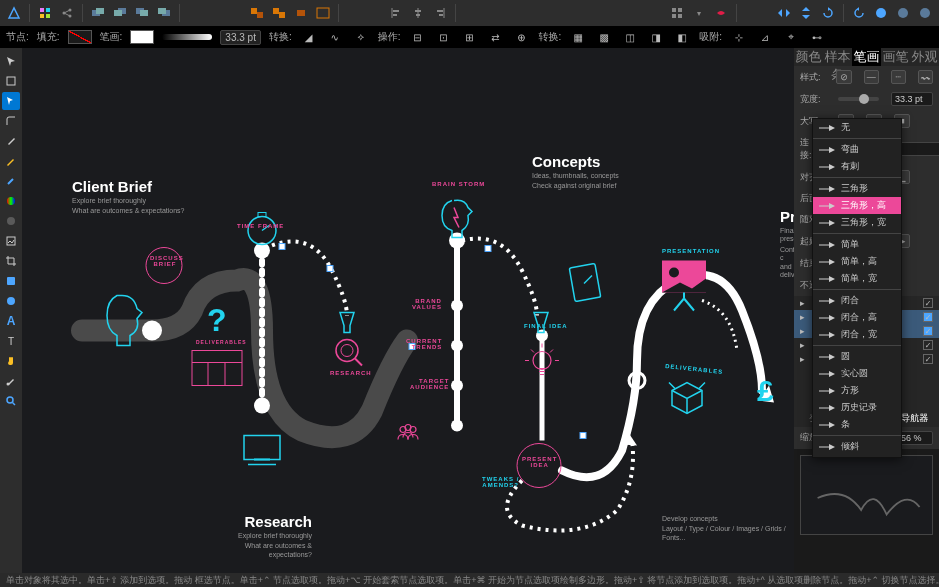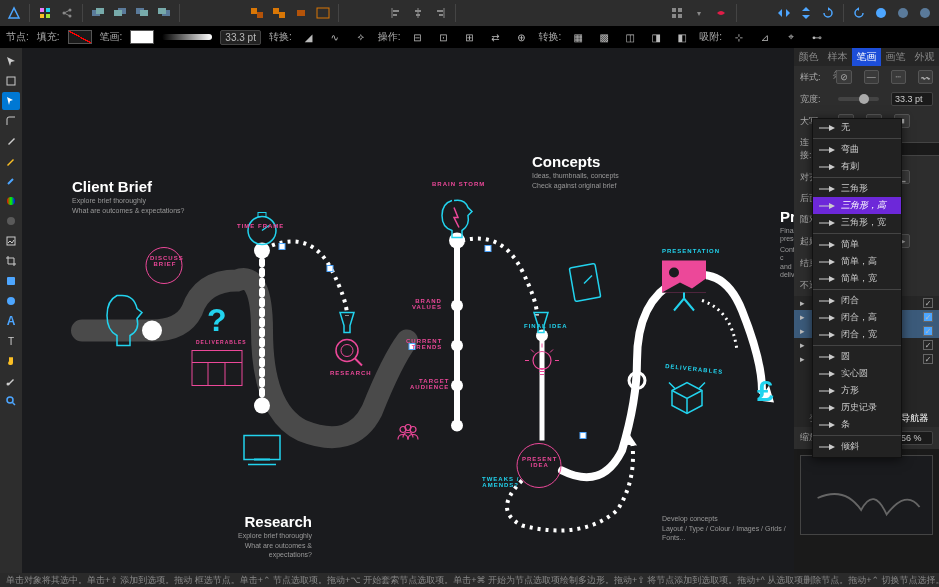--- a/index.html
+++ b/index.html
@@ -15,29 +15,29 @@
 .ctxbar .val{padding:1px 4px;background:#222;border:1px solid #444;border-radius:2px;min-width:40px;text-align:center;}
 .ctxbar .ibtn{width:18px;height:16px;display:flex;align-items:center;justify-content:center;cursor:pointer;}
 .main{display:flex;height:calc(100% - 48px - 14px);}
 .tools{width:22px;background:#2d2d2d;display:flex;flex-direction:column;align-items:center;padding-top:4px;gap:2px;}
 .tools .tool{width:18px;height:18px;display:flex;align-items:center;justify-content:center;cursor:pointer;border-radius:2px;}
 .tools .tool.sel{background:#0078d4;}
 .canvas{flex:1;background:#1A1B1E;position:relative;overflow:hidden;}
 .artwork{position:absolute;inset:0;}
 .right{width:145px;background:#2d2d2d;display:flex;flex-direction:column;font-size:10px;}
 .rtabs{display:flex;height:18px;background:#262626;}
-.rtabs .rtab{flex:1;text-align:center;line-height:18px;font-size:10px;color:#888;cursor:pointer;}
-.rtabs .rtab.act{color:#fff;background:#1d4ed8;}
+.rtabs .rtab{flex:1;text-align:center;line-height:18px;font-size:13px;color:#888;cursor:pointer;}
+.rtabs .rtab.act{color:#fff;background:#000000;}
 .rprop{padding:4px 6px;display:flex;align-items:center;gap:12px;font-size:9px;color:#aaa;}
 .rprop .plbl{width:26px;}
 .rprop .pinput{flex:1;background:#1a1a1a;border:1px solid #444;color:#ccc;padding:1px 3px;font-size:9px;border-radius:2px;}
 .rprop .pbtn{width:16px;height:14px;background:#3a3a3a;border:1px solid #555;border-radius:2px;display:flex;align-items:center;justify-content:center;cursor:pointer;}
 .dropdown{position:absolute;left:812px;top:118px;width:90px;background:#222;border:1px solid #111;box-shadow:0 2px 10px rgba(0,0,0,.6);z-index:50;font-size:9px;max-height:340px;overflow-y:auto;}
 .dropdown .ditem{display:flex;align-items:center;padding:2px 6px;gap:6px;cursor:pointer;color:#ccc;}
-.dropdown .ditem.sel{background:#6d28d9;color:#fff;font-style:italic;}
+.dropdown .ditem.sel{background:#ec4899;color:#fff;}
 .dropdown .dsep{height:1px;background:#444;margin:2px 0;}
 .dropdown .dicon{width:16px;height:8px;display:flex;align-items:center;}
 .layerrow{display:flex;align-items:center;padding:2px 6px;gap:4px;font-size:9px;color:#bbb;}
 .layerrow .chk{width:10px;height:10px;border:1px solid #666;display:flex;align-items:center;justify-content:center;font-size:8px;}
 .bottab{height:18px;background:#262626;display:flex;}
 .bottab .bt{flex:1;text-align:center;line-height:18px;font-size:9px;color:#888;cursor:pointer;}
 .bottab .bt.act{color:#fff;}
 .nav{flex:1;background:#1a1a1a;padding:6px;}
 .navthumb{width:100%;height:80px;background:#1A1B1E;border:1px solid #444;position:relative;}
 .statusbar{height:14px;background:#2a2a2a;color:#888;font-size:9px;padding:0 6px;line-height:14px;white-space:nowrap;overflow:hidden;}

